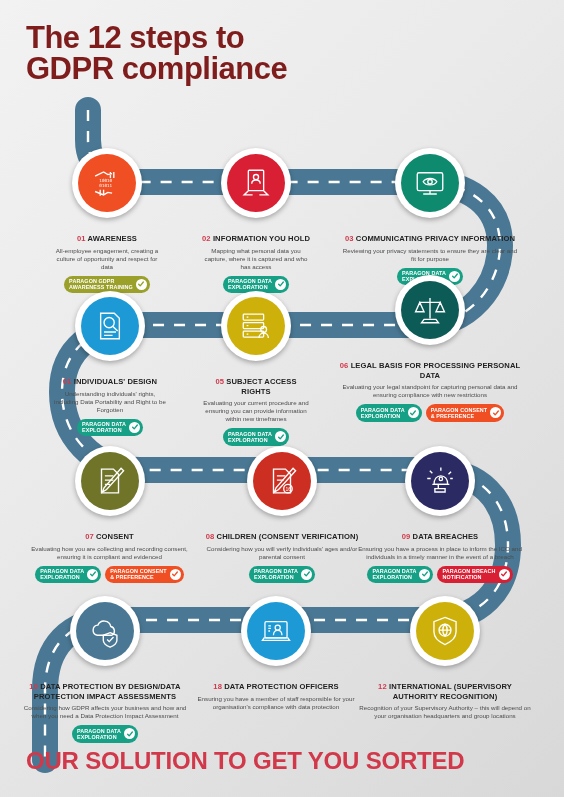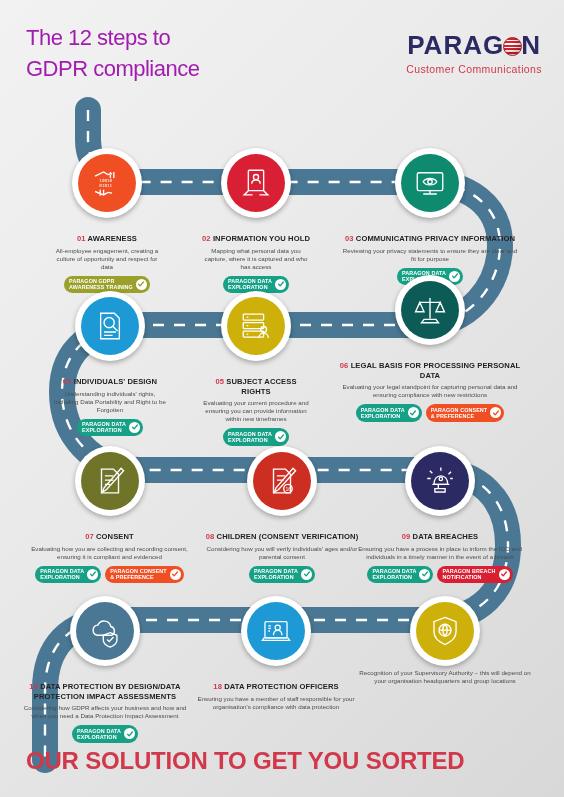--- a/index.html
+++ b/index.html
@@ -7,21 +7,21 @@
     width: 564px; height: 797px;
     font-family: "Liberation Sans", sans-serif;
     background: linear-gradient(135deg,#f2f2f2 0%,#eaeaea 40%,#d8d8d8 100%);
     overflow: hidden; position: relative;
   }
 
   
   #header { position:absolute; top:0; left:0; width:564px; height:110px; }
   #title {
     position:absolute; left:26px; top:22px;
-    font-size:22px; line-height:31px; color:#a21caf; font-weight:400;
+    font-size:31px; line-height:31px; color:#7f1d1d; font-weight:700;
     letter-spacing:-0.5px;
   }
   #logo { position:absolute; right:22px; top:30px; text-align:center; }
   #logo-word { font-size:26px; font-weight:700; color:#2b2a63; letter-spacing:1px; position:relative; }
   #logo-globe {
     display:inline-block; width:19px; height:19px; border-radius:50%;
     background:
       repeating-linear-gradient(to bottom,#d9232e 0 2px,#ffffff 2px 3.5px);
     border:1px solid #b01c26; vertical-align:-2px; margin:0 -1px;
     box-shadow: inset -3px -3px 5px rgba(0,0,0,.25);
@@ -101,26 +101,20 @@
            L 115,620
            C 68,620 45,648 45,690
            L 45,760" fill="none" stroke="#ffffff" stroke-width="2.4" stroke-dasharray="11 10" stroke-linecap="butt"></path>
 </svg>
 
 <div id="header" data-name="header">
   <div id="title" data-name="page-title">
     <div data-name="title-line-1">The 12 steps to</div>
     <div data-name="title-line-2">GDPR compliance</div>
   </div>
-  <div id="logo" data-name="paragon-logo">
-    <div id="logo-word" data-name="logo-wordmark">
-      <span data-name="logo-text-part1">PARAG</span><span id="logo-globe" data-name="striped-globe-icon"></span><span data-name="logo-text-part2">N</span>
-    </div>
-    <div id="logo-sub" data-name="logo-tagline">Customer Communications</div>
-  </div>
 </div>
 
 <div class="step" data-name="step-01" style="left:52px;top:148px;width:110px;">
   <div class="bubble" data-name="step-icon-bubble">
     <div class="disc" data-name="step-icon-disc" style="background: rgb(240, 78, 35);">
       <svg viewBox="0 0 40 40" fill="none" stroke="#fff" stroke-width="1.6" data-name="hands-binary-data-icon">
         <path d="M6 12 L16 7 L21 10 L26 9 M24 7 v7 M28 7 v7"></path>
         <path d="M6 30 L16 34 L21 31 L26 32 M12 28 v7 M16 28 v7"></path>
         <text x="11" y="19" font-size="5" fill="#fff" stroke="none" font-family="monospace">10010</text>
         <text x="11" y="25" font-size="5" fill="#fff" stroke="none" font-family="monospace">01011</text>
@@ -460,17 +454,21 @@
 <div class="step" data-name="step-12" style="left:355px;top:596px;width:180px;">
   <div class="bubble" data-name="step-icon-bubble">
     <div class="disc" data-name="step-icon-disc" style="background: rgb(205, 177, 10);">
       <svg viewBox="0 0 40 40" fill="none" stroke="#fff" stroke-width="1.6" data-name="shield-globe-icon">
         <path d="M20 4 L33 9 v12 c0 8-7 12.5-13 15 c-6-2.5-13-7-13-15 V9z"></path>
         <circle cx="20" cy="19" r="7"></circle>
         <path d="M13 19 h14 M20 12 c3.5 3.5 3.5 10.5 0 14 c-3.5-3.5-3.5-10.5 0-14z"></path>
       </svg>
     </div>
   </div>
+  <div class="head" data-name="step-heading">
+    <span class="num" data-name="step-number">12</span>
+    <span data-name="step-title">INTERNATIONAL (SUPERVISORY AUTHORITY RECOGNITION)</span>
+  </div>
   <div class="desc" data-name="step-description">Recognition of your Supervisory Authority – this will depend on your organisation headquarters and group locations</div>
   <div class="tags" data-name="step-tags"></div>
 </div>
 
 <div id="footer" data-name="footer-slogan">OUR SOLUTION TO GET YOU SORTED</div>
 
 </body></html>

